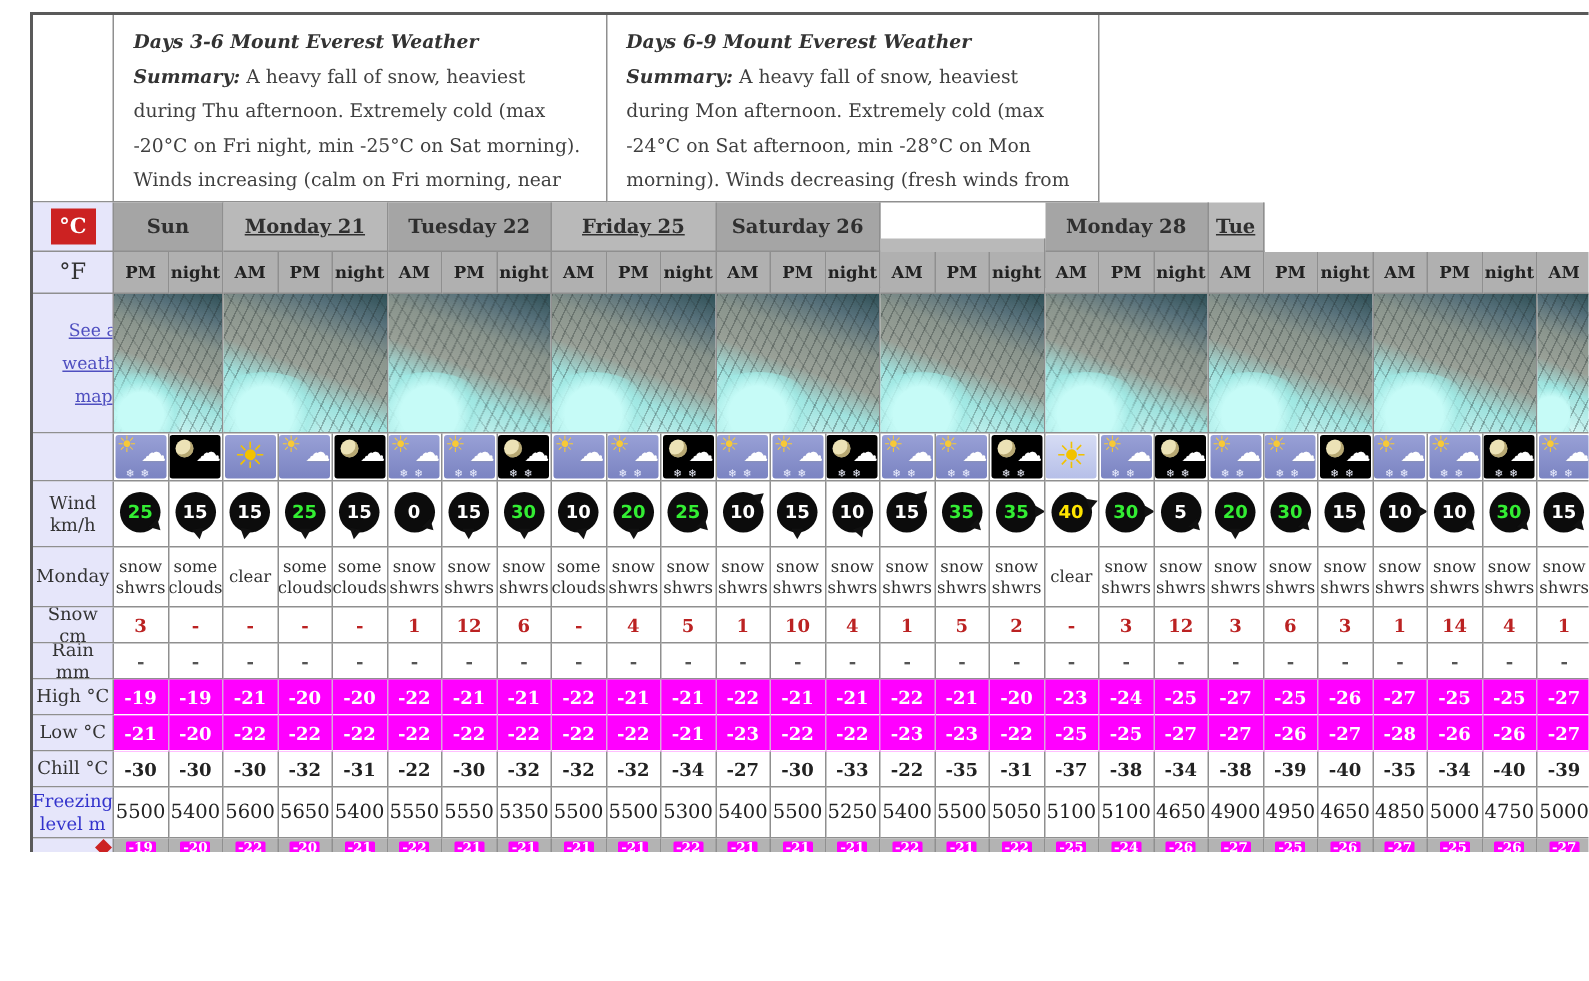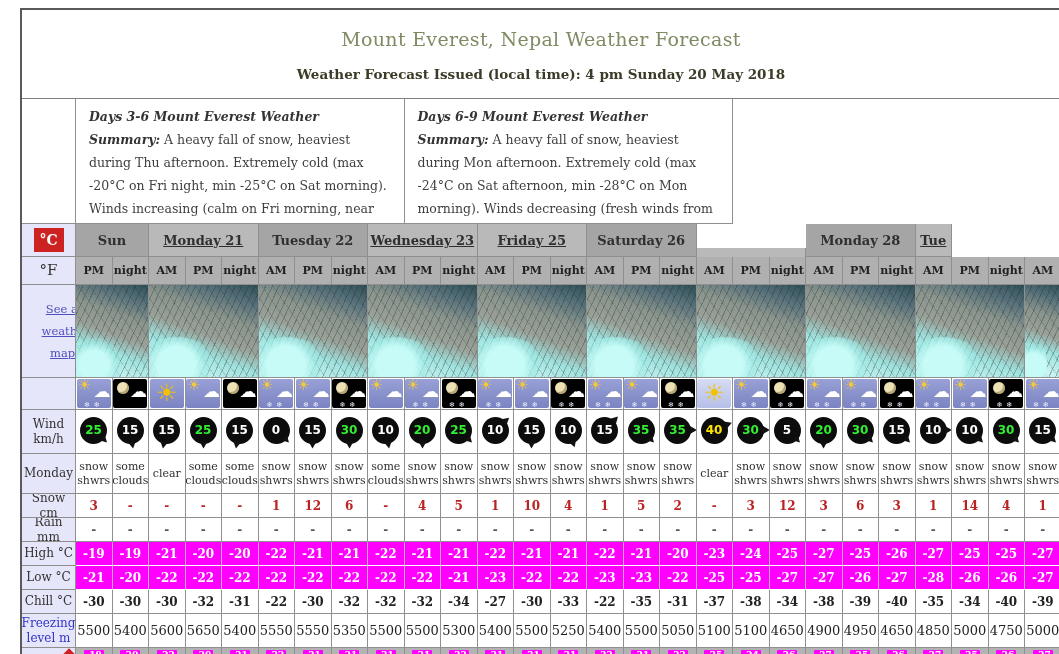--- a/index.html
+++ b/index.html
@@ -82,44 +82,39 @@
   .frzval{font-size:13px;color:#222;}
   .partial-row{height:9px;overflow:hidden;}
   .partial-cell{background:#b3b3b3;align-items:flex-start;}
   .pchip{margin-top:2px;background:var(--magenta);color:#fff;font-weight:bold;font-size:9px;line-height:11px;padding:0 2px;border-radius:1px;}
   .red-mark{position:absolute;right:2px;top:2px;width:8px;height:8px;background:var(--unit-red);transform:rotate(45deg);}
 </style>
 </head>
 <body>
 
 <div class="ftable">
-  <div class="title-block">
-    <div class="page-title">Mount Everest, Nepal Weather Forecast</div>
-    <div class="issued-line">Weather Forecast Issued (local time): 4 pm Sunday 20 May 2018</div>
-  </div>
 
   <div class="summary-row">
     <div class="summary-spacer"></div>
     <div class="summary-cell">
       <span class="summary-lead">Days 3-6 Mount Everest Weather Summary:</span><span> A heavy fall of snow, heaviest during Thu afternoon. Extremely cold (max -20°C on Fri night, min -25°C on Sat morning). Winds increasing (calm on Fri morning, near gales from the W by Sat afternoon).</span>
     </div>
     <div class="summary-cell">
       <span class="summary-lead">Days 6-9 Mount Everest Weather Summary:</span><span> A heavy fall of snow, heaviest during Mon afternoon. Extremely cold (max -24°C on Sat afternoon, min -28°C on Mon morning). Winds decreasing (fresh winds from the NNW on Mon night, calm by Wed morning).</span>
     </div>
   </div>
 
   <div id="grid">
       <div class="r" style="height: 33px;">
         <div class="c labelcell" style="width: 54px; height: 33px;">
           <div class="unitC-box">°C</div>
         </div>
         <div class="c daycell day-dark" style="width: 73px; height: 33px;">Sun</div>
         <div class="c daycell day-light" style="width: 109.5px; height: 33px;">Monday 21</div>
         <div class="c daycell day-dark" style="width: 109.5px; height: 33px;">Tuesday 22</div>
-        <div class="c daycell day-light" style="width: 109.5px; height: 33px;">Wednesday 23</div>
         <div class="c daycell day-light" style="width: 109.5px; height: 33px;">Friday 25</div>
         <div class="c daycell day-dark" style="width: 109.5px; height: 33px;">Saturday 26</div>
         <div class="c daycell day-light" style="width: 109.5px; height: 33px; margin-top: 24px;">Sunday 27</div>
         <div class="c daycell day-dark" style="width: 109.5px; height: 33px;">Monday 28</div>
         <div class="c daycell day-light" style="width: 36.5px; height: 33px;">Tue</div>
       </div>
       <div class="r" style="height: 28px;">
         <div class="c labelcell" style="width: 54px; height: 28px;">
           <div class="unitF">°F</div>
         </div>

